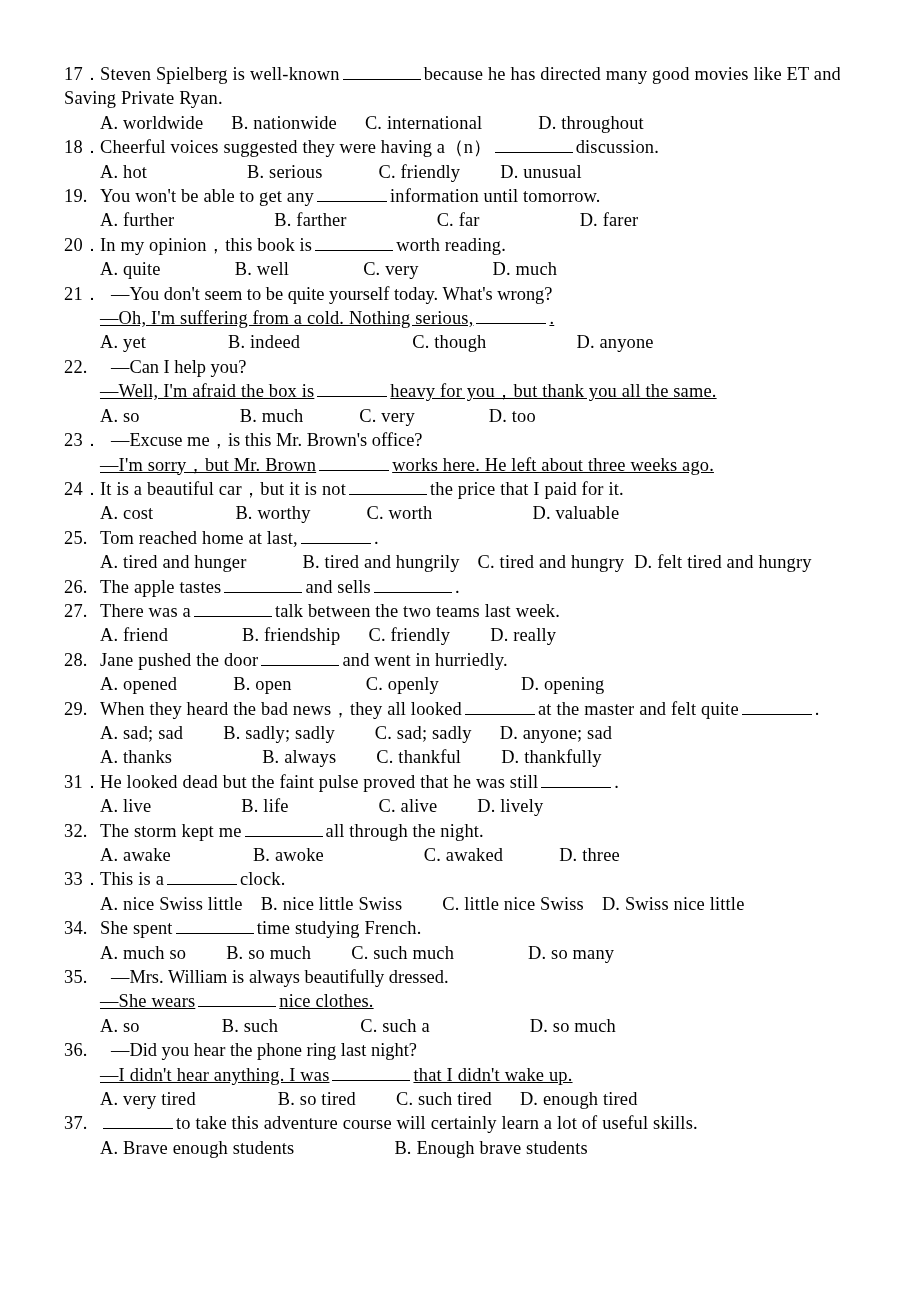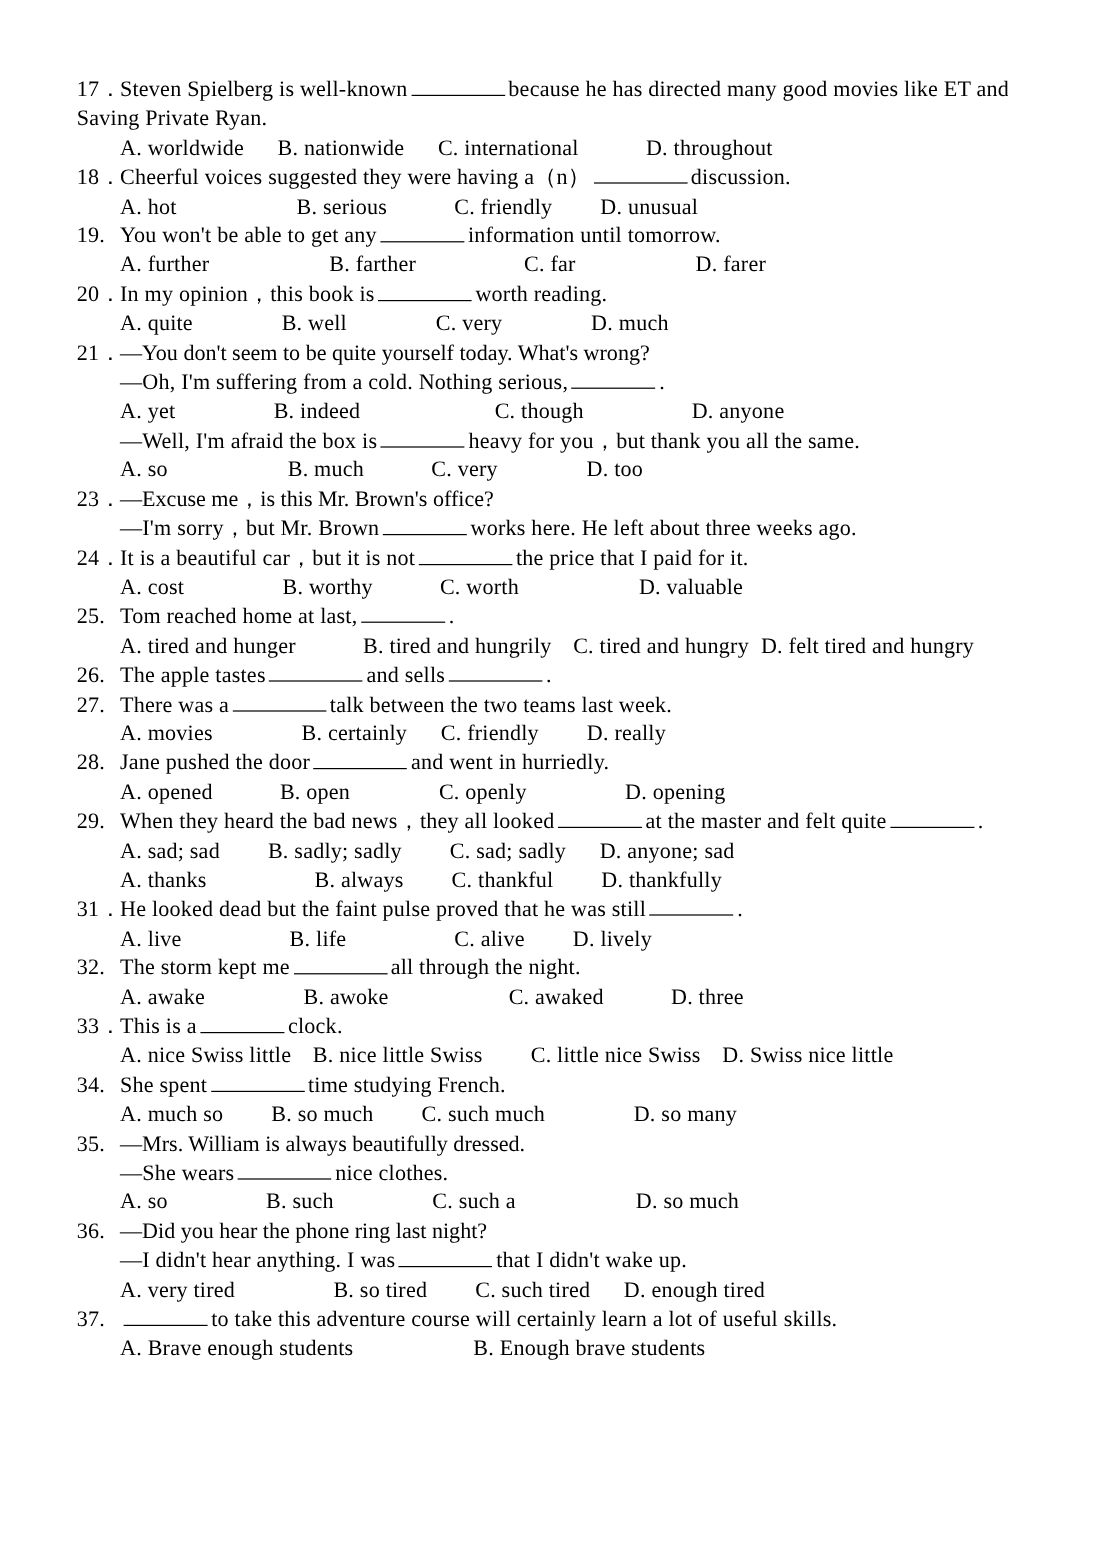--- a/index.html
+++ b/index.html
@@ -42,20 +42,21 @@
     width: 36px;
     text-align: left;
     vertical-align: baseline;
   }
   .qbody {
     display: inline;
   }
   
   .cont {
     padding-left: 36px;
+    text-decoration: underline;
   }
   .wrapline {
     padding-left: 0px;
   }
   .opts {
     padding-left: 36px;
   }
   
   .blank {
     display: inline-block;
@@ -68,21 +69,21 @@
   .b-lg { width: 78px; }
   .opt {
     display: inline-block;
   }
   .sp1 { display:inline-block; width: 10px; }
   .sp2 { display:inline-block; width: 18px; }
   .sp3 { display:inline-block; width: 28px; }
   .sp4 { display:inline-block; width: 40px; }
   .sp5 { display:inline-block; width: 56px; }
   .sp6 { display:inline-block; width: 72px; }
-  .dashlead { letter-spacing: 0; }
+  .dashlead { letter-spacing: 0; margin-left: 11px; }
 </style>
 </head>
 <body>
 
 <div id="page">
   <div id="content">
 
     <div class="qline qrow"><span class="qnum">17．</span><span class="qbody"><span>Steven Spielberg is well-known</span><span class="blank b-lg"></span><span>because he has directed many good movies like ET and</span></span></div>
     <div class="qline wrapline">Saving Private Ryan.</div>
     <div class="qline opts"><span class="opt">A. worldwide</span><span class="sp3"></span><span class="opt">B. nationwide</span><span class="sp3"></span><span class="opt">C. international</span><span class="sp5"></span><span class="opt">D. throughout</span></div>
@@ -93,36 +94,37 @@
     <div class="qline qrow"><span class="qnum">19.</span><span class="qbody"><span>You won't be able to get any</span><span class="blank b-md"></span><span>information until tomorrow.</span></span></div>
     <div class="qline opts"><span class="opt">A. further</span><span class="sp6"></span><span class="sp3"></span><span class="opt">B. farther</span><span class="sp6"></span><span class="sp2"></span><span class="opt">C. far</span><span class="sp6"></span><span class="sp3"></span><span class="opt">D. farer</span></div>
 
     <div class="qline qrow"><span class="qnum">20．</span><span class="qbody"><span>In my opinion，this book is</span><span class="blank b-lg"></span><span>worth reading.</span></span></div>
     <div class="qline opts"><span class="opt">A. quite</span><span class="sp5"></span><span class="sp2"></span><span class="opt">B. well</span><span class="sp5"></span><span class="sp2"></span><span class="opt">C. very</span><span class="sp5"></span><span class="sp2"></span><span class="opt">D. much</span></div>
 
     <div class="qline qrow"><span class="qnum">21．</span><span class="qbody dashlead">—You don't seem to be quite yourself today. What's wrong?</span></div>
     <div class="qline cont"><span>—Oh, I'm suffering from a cold. Nothing serious,</span><span class="blank b-md"></span><span>.</span></div>
     <div class="qline opts"><span class="opt">A. yet</span><span class="sp6"></span><span class="sp1"></span><span class="opt">B. indeed</span><span class="sp6"></span><span class="sp4"></span><span class="opt">C. though</span><span class="sp6"></span><span class="sp2"></span><span class="opt">D. anyone</span></div>
 
+    <div class="qline qrow"><span class="qnum">22.</span><span class="qbody dashlead">—Can I help you?</span></div>
     <div class="qline cont"><span>—Well, I'm afraid the box is</span><span class="blank b-md"></span><span>heavy for you，but thank you all the same.</span></div>
     <div class="qline opts"><span class="opt">A. so</span><span class="sp6"></span><span class="sp3"></span><span class="opt">B. much</span><span class="sp5"></span><span class="opt">C. very</span><span class="sp5"></span><span class="sp2"></span><span class="opt">D. too</span></div>
 
     <div class="qline qrow"><span class="qnum">23．</span><span class="qbody dashlead">—Excuse me，is this Mr. Brown's office?</span></div>
     <div class="qline cont"><span>—I'm sorry，but Mr. Brown</span><span class="blank b-md"></span><span>works here. He left about three weeks ago.</span></div>
 
     <div class="qline qrow"><span class="qnum">24．</span><span class="qbody"><span>It is a beautiful car，but it is not</span><span class="blank b-lg"></span><span>the price that I paid for it.</span></span></div>
     <div class="qline opts"><span class="opt">A. cost</span><span class="sp6"></span><span class="sp1"></span><span class="opt">B. worthy</span><span class="sp5"></span><span class="opt">C. worth</span><span class="sp6"></span><span class="sp3"></span><span class="opt">D. valuable</span></div>
 
     <div class="qline qrow"><span class="qnum">25.</span><span class="qbody"><span>Tom reached home at last,</span><span class="blank b-md"></span><span>.</span></span></div>
     <div class="qline opts"><span class="opt">A. tired and hunger</span><span class="sp5"></span><span class="opt">B. tired and hungrily</span><span class="sp2"></span><span class="opt">C. tired and hungry</span><span class="sp1"></span><span class="opt">D. felt tired and hungry</span></div>
 
     <div class="qline qrow"><span class="qnum">26.</span><span class="qbody"><span>The apple tastes</span><span class="blank b-lg"></span><span>and sells</span><span class="blank b-lg"></span><span>.</span></span></div>
 
     <div class="qline qrow"><span class="qnum">27.</span><span class="qbody"><span>There was a</span><span class="blank b-lg"></span><span>talk between the two teams last week.</span></span></div>
-    <div class="qline opts"><span class="opt">A. movies</span><span class="sp5"></span><span class="sp2"></span><span class="opt">B. certainly</span><span class="sp3"></span><span class="opt">C. friendly</span><span class="sp4"></span><span class="opt">D. really</span></div>
+    <div class="qline opts"><span class="opt">A. friend</span><span class="sp5"></span><span class="sp2"></span><span class="opt">B. friendship</span><span class="sp3"></span><span class="opt">C. friendly</span><span class="sp4"></span><span class="opt">D. really</span></div>
 
     <div class="qline qrow"><span class="qnum">28.</span><span class="qbody"><span>Jane pushed the door</span><span class="blank b-lg"></span><span>and went in hurriedly.</span></span></div>
     <div class="qline opts"><span class="opt">A. opened</span><span class="sp5"></span><span class="opt">B. open</span><span class="sp5"></span><span class="sp2"></span><span class="opt">C. openly</span><span class="sp6"></span><span class="sp1"></span><span class="opt">D. opening</span></div>
 
     <div class="qline qrow"><span class="qnum">29.</span><span class="qbody"><span>When they heard the bad news，they all looked</span><span class="blank b-md"></span><span>at the master and felt quite</span><span class="blank b-md"></span><span>.</span></span></div>
     <div class="qline opts"><span class="opt">A. sad; sad</span><span class="sp4"></span><span class="opt">B. sadly; sadly</span><span class="sp4"></span><span class="opt">C. sad; sadly</span><span class="sp3"></span><span class="opt">D. anyone; sad</span></div>
 
     <div class="qline opts"><span class="opt">A. thanks</span><span class="sp6"></span><span class="sp2"></span><span class="opt">B. always</span><span class="sp4"></span><span class="opt">C. thankful</span><span class="sp4"></span><span class="opt">D. thankfully</span></div>
 
     <div class="qline qrow"><span class="qnum">31．</span><span class="qbody"><span>He looked dead but the faint pulse proved that he was still</span><span class="blank b-md"></span><span>.</span></span></div>

